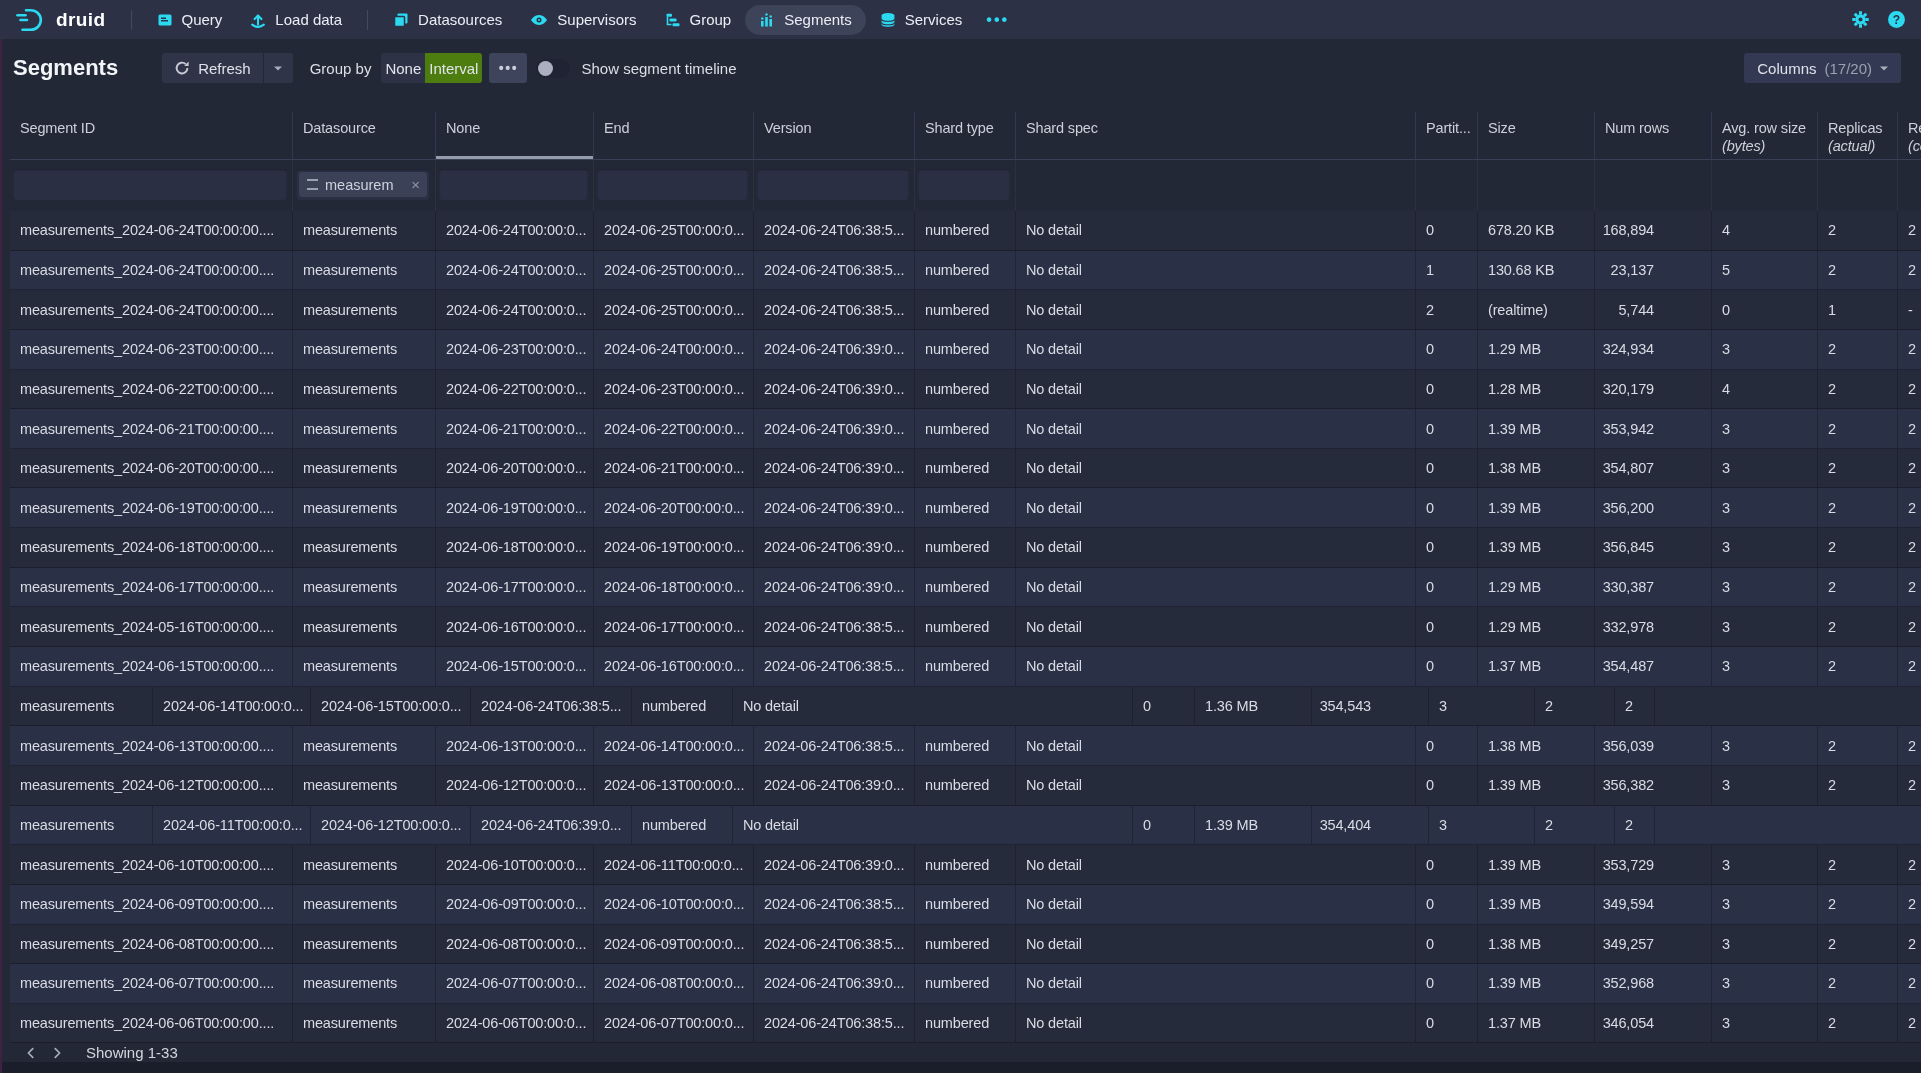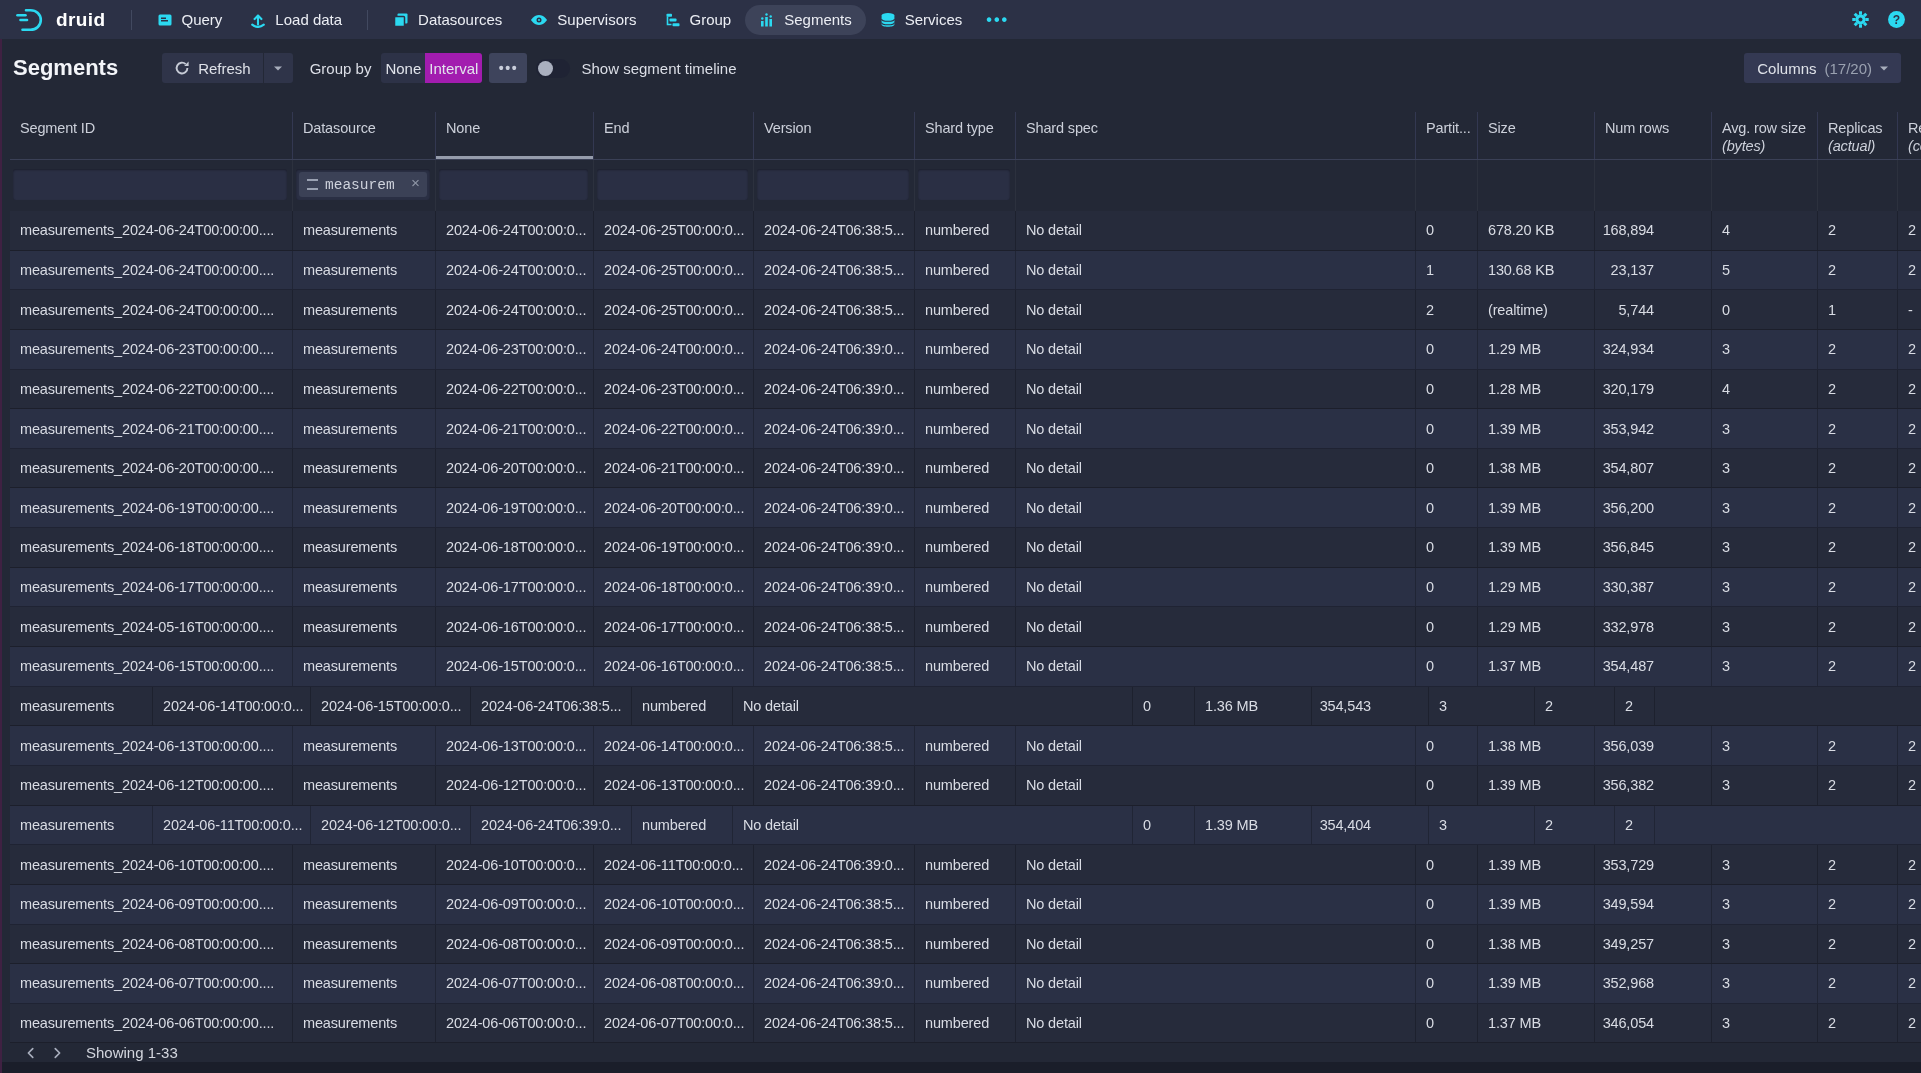--- a/index.html
+++ b/index.html
@@ -24,21 +24,21 @@
   .page-title{font-size:22px;font-weight:700;color:#f3f5f9;margin:0 0 0 13px;}
   .btn{background:#2f3449;height:30px;border-radius:3px;display:flex;align-items:center;
     font-size:15px;color:#dfe2e9;cursor:pointer;box-sizing:border-box;}
   .refresh-btn{margin-left:44px;padding:0 12px;gap:8px;border-radius:3px 0 0 3px;}
   .refresh-caret{width:29px;justify-content:center;border-radius:0 3px 3px 0;margin-left:1px;}
   .caret-down{width:0;height:0;border:4.5px solid transparent;border-top-color:#a8aebc;transform:translateY(2.5px);}
   .groupby-label{margin-left:17px;font-size:15px;color:#dcdfe7;}
   .seg-group{display:flex;margin-left:10px;border-radius:3px;overflow:hidden;}
   .seg-btn{height:30px;padding:0 4px;display:flex;align-items:center;font-size:15px;
     background:#2d3247;color:#e2e5ec;cursor:pointer;}
-  .seg-btn.active{background:#a21caf;}
+  .seg-btn.active{background:#4d7c0f;}
   .more-btn{margin-left:7px;width:38px;justify-content:center;background:#3e445c;
     color:#c9cedb;font-weight:700;letter-spacing:1.5px;font-size:14px;}
   .toggle{margin-left:9px;width:34px;height:19px;border-radius:10px;background:#1f2334;position:relative;cursor:pointer;flex:none;}
   .toggle .knob{position:absolute;top:2px;left:2px;width:15px;height:15px;border-radius:50%;background:#aab0bf;}
   .toggle-label{margin-left:11px;font-size:15px;color:#dcdfe7;}
   .columns-btn{margin-left:auto;margin-right:20px;padding:0 13px;gap:8px;background:#343953;}
   .columns-count{color:#9aa1b0;}
   
   .table-wrap{margin-left:10px;position:relative;}
   .thead{display:flex;height:48px;margin-top:15px;border-bottom:1px solid #3a4056;box-sizing:border-box;}
@@ -281,21 +281,21 @@
       </div>
       <div class="th" style="width: 40px;">
         <div>Replication factor</div>
         <div class="sub">(configured)</div>
       </div>
     </div>
   <div class="tfilter" id="tfilter">
       <div class="fc" style="width: 283px;">
         <div class="finput"></div>
       </div>
-      <div class="fc" style="width: 143px; font-family: Liberation Mono, monospace;">
+      <div class="fc" style="width: 143px;">
         <div class="finput">
           <div class="ftag">
             <span class="eq-icon"></span>
             <span>measurem</span>
             <span class="ftag-x">×</span>
           </div>
         </div>
       </div>
       <div class="fc" style="width: 158px;">
         <div class="finput"></div>

